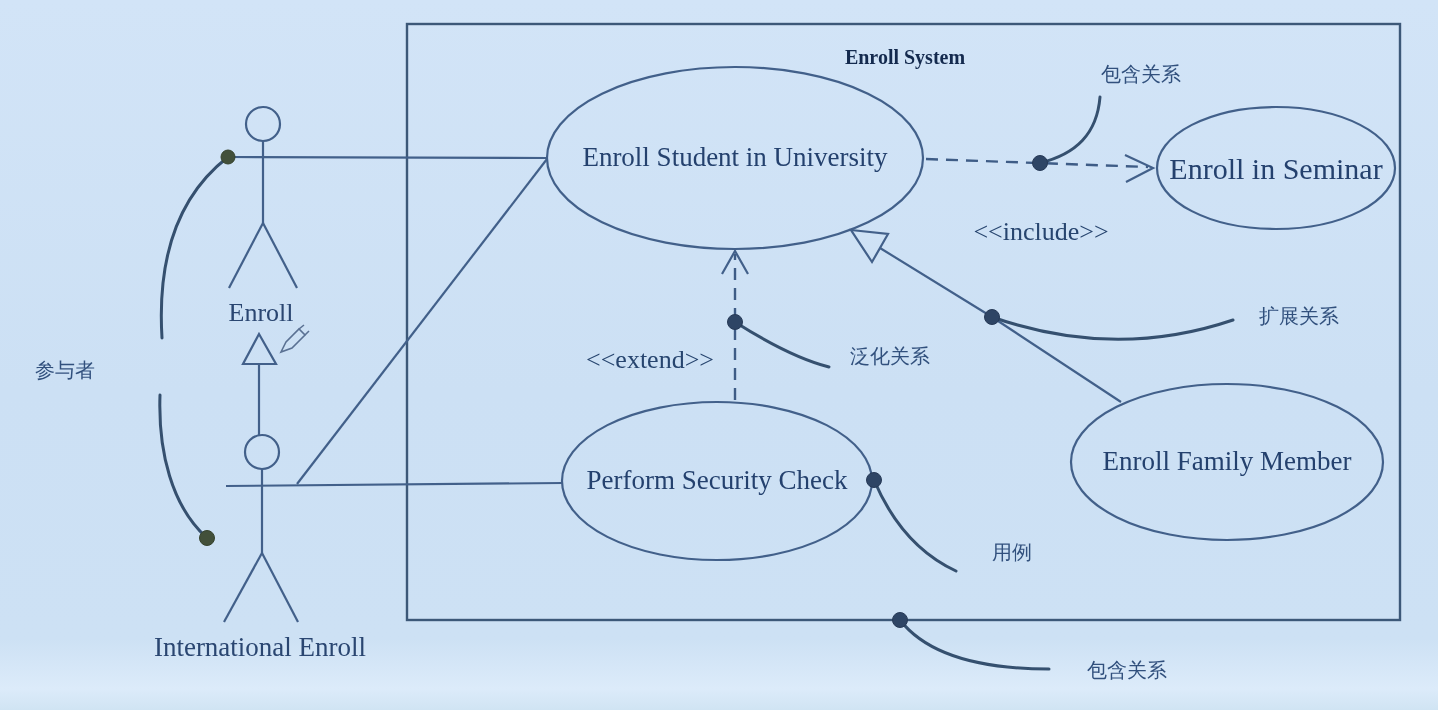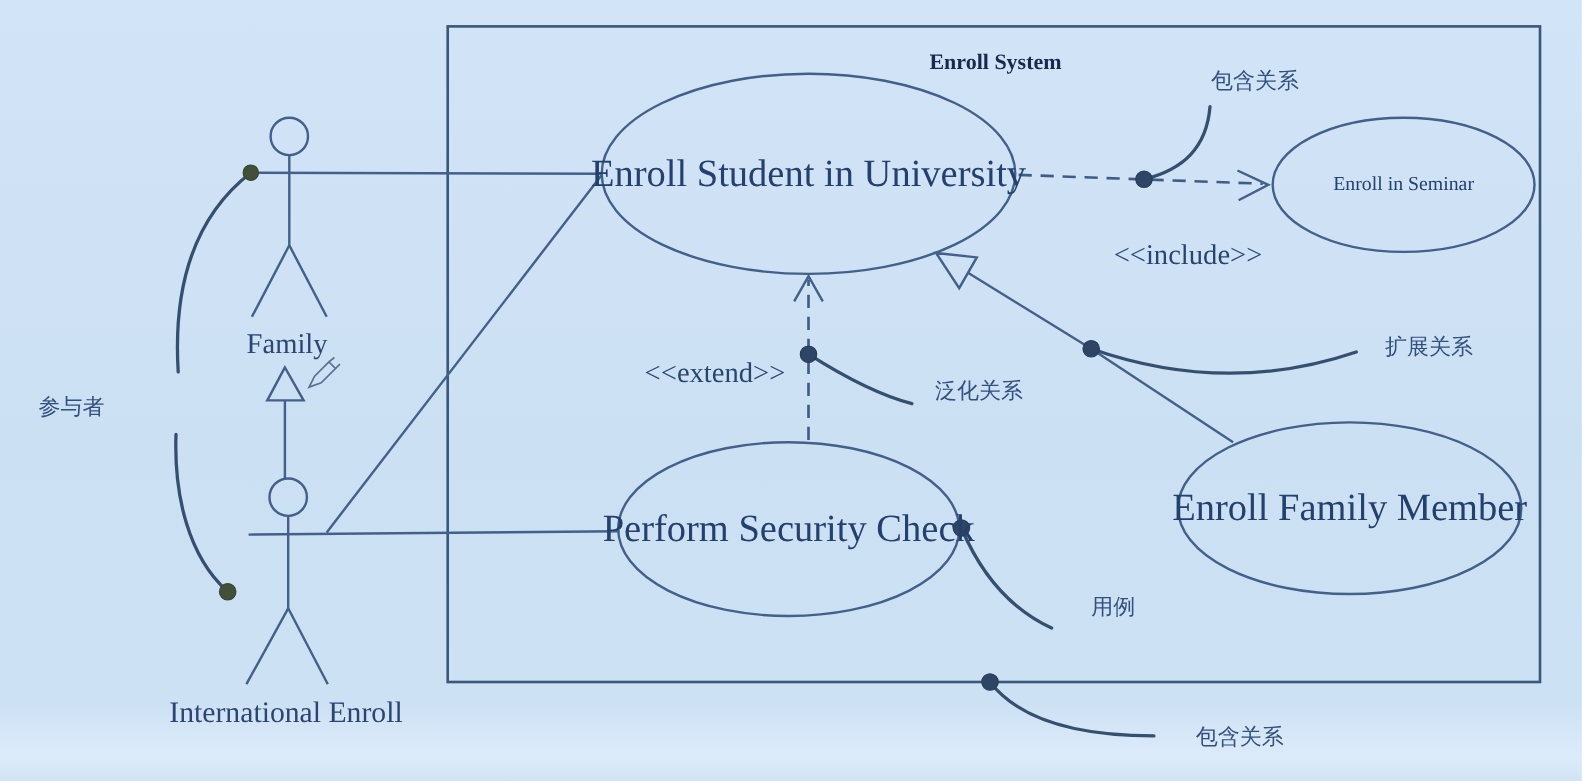--- a/index.html
+++ b/index.html
@@ -10,21 +10,21 @@
     font-family:"Liberation Serif","DejaVu Serif",serif;
   }
   svg{position:absolute;left:0;top:0;}
   .lbl{
     position:absolute;transform:translate(-50%,-50%);
     white-space:nowrap;color:#24416e;line-height:1.1;
   }
   .serif{font-family:"Liberation Serif","DejaVu Serif",serif;}
   .cn{font-family:"Liberation Sans","DejaVu Sans",sans-serif;color:#31507d;font-size:20px;}
   .title{font-weight:bold;font-size:20px;color:#142a4e;}
-  .uc{font-size:35px;}
+  .uc{font-size:27px;}
   .actor-name{font-size:27px;color:#2a4671;}
   .stereo{font-size:26px;color:#27456f;}
   .ln{stroke:#42608a;stroke-width:2.2;fill:none;}
   .box{stroke:#3c5878;stroke-width:2.4;fill:none;}
   .ell{stroke:#42608a;stroke-width:2.2;fill:none;}
   .dash{stroke:#3e5c86;stroke-width:2.4;fill:none;stroke-dasharray:12 8;}
   .lead{stroke:#35506f;stroke-width:3;fill:none;stroke-linecap:round;}
   .dotA{fill:#42503a;stroke:#36432e;stroke-width:1;}
   .dotB{fill:#2e4565;stroke:#273a57;stroke-width:1;}
   .tri{stroke:#42608a;stroke-width:2.2;fill:none;}
@@ -92,29 +92,29 @@
     <circle cx="1040" cy="163" r="7.5" class="dotB"></circle>
     <circle cx="735" cy="322" r="7.5" class="dotB"></circle>
     <circle cx="992" cy="317" r="7.5" class="dotB"></circle>
     <circle cx="874" cy="480" r="7.5" class="dotB"></circle>
     <circle cx="900" cy="620" r="7.5" class="dotB"></circle>
   </svg>
 
   <div class="lbl title" style="left:905px;top:57px;">Enroll System</div>
 
   <div class="lbl serif uc" style="left:735px;top:158px;">Enroll Student in University</div>
-  <div class="lbl serif uc" style="left:1276px;top:168px;font-size:18px;">Enroll in Seminar</div>
+  <div class="lbl serif uc" style="left:1276px;top:168px;font-size:30px;">Enroll in Seminar</div>
   <div class="lbl serif uc" style="left:1227px;top:462px;">Enroll Family Member</div>
   <div class="lbl serif uc" style="left:717px;top:481px;">Perform Security Check</div>
 
-  <div class="lbl serif actor-name" style="left:261px;top:313px;font-size:26px;">Family</div>
+  <div class="lbl serif actor-name" style="left:261px;top:313px;font-size:26px;">Enroll</div>
   <div class="lbl serif actor-name" style="left:260px;top:648px;">International Enroll</div>
 
-  <div class="lbl serif stereo" style="left:1080px;top:232px;">&lt;&lt;include&gt;&gt;</div>
-  <div class="lbl serif stereo" style="left:650px;top:340px;text-align:center;">&lt;&lt;extend&gt;&gt;</div>
+  <div class="lbl serif stereo" style="left:1041px;top:232px;">&lt;&lt;include&gt;&gt;</div>
+  <div class="lbl serif stereo" style="left:650px;top:360px;text-align:center;">&lt;&lt;extend&gt;&gt;</div>
 
   <div class="lbl cn" style="left:65px;top:370px;">参与者</div>
   <div class="lbl cn" style="left:1141px;top:74px;">包含关系</div>
   <div class="lbl cn" style="left:890px;top:356px;">泛化关系</div>
   <div class="lbl cn" style="left:1299px;top:316px;">扩展关系</div>
   <div class="lbl cn" style="left:1012px;top:552px;">用例</div>
   <div class="lbl cn" style="left:1127px;top:670px;">包含关系</div>
 
 </div>
 

